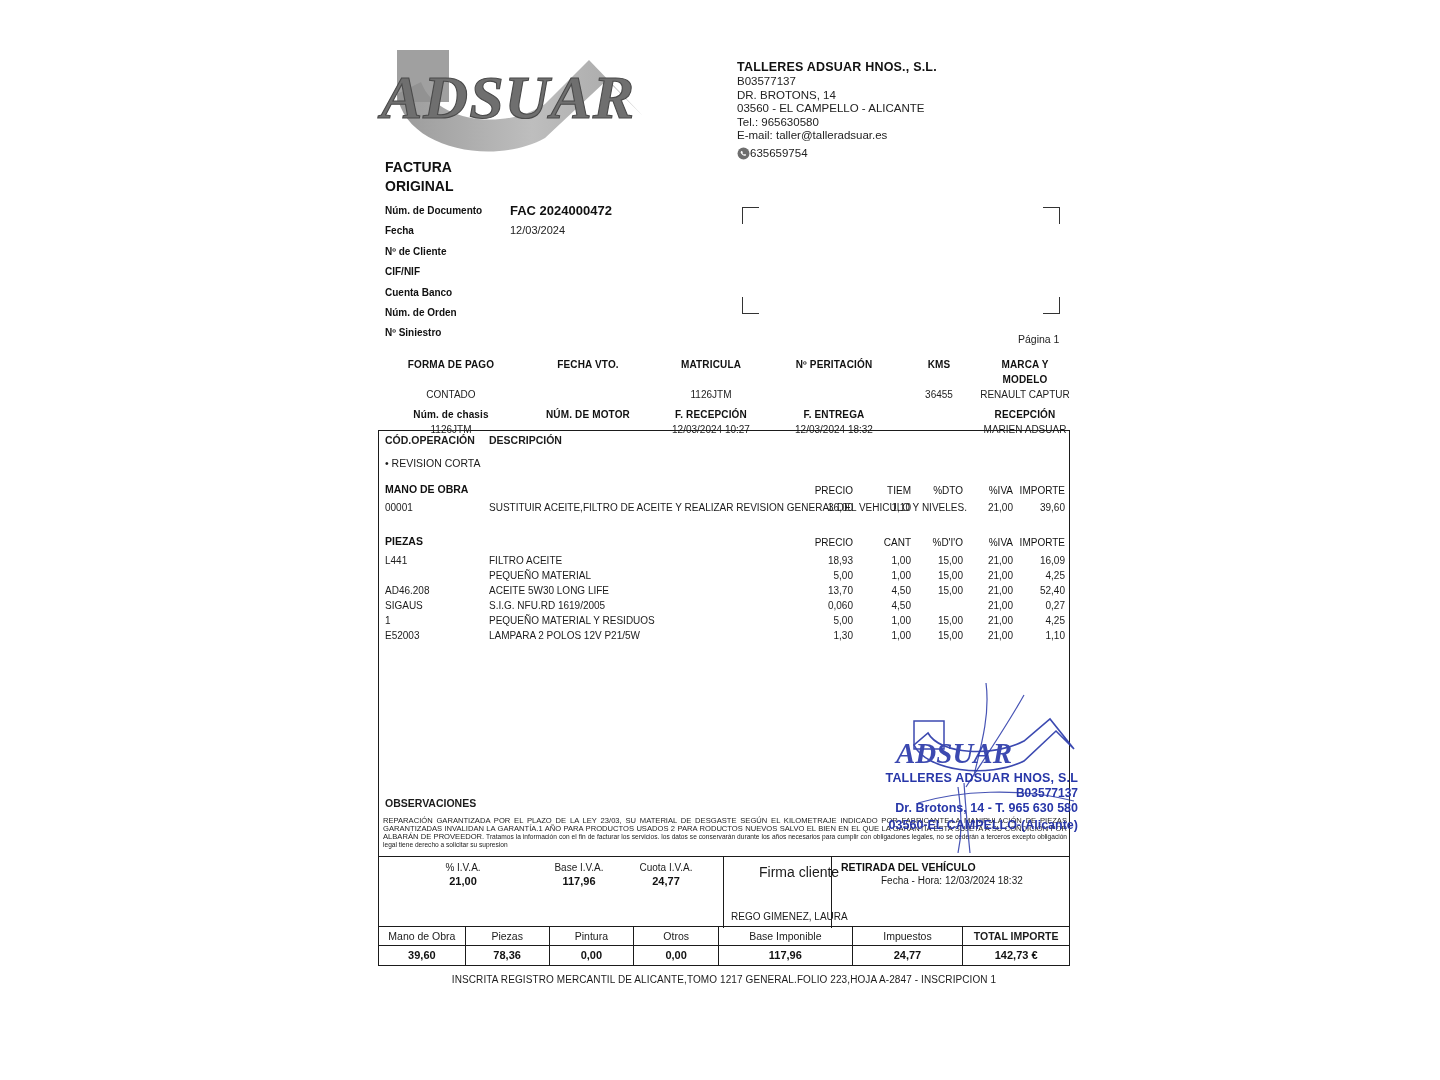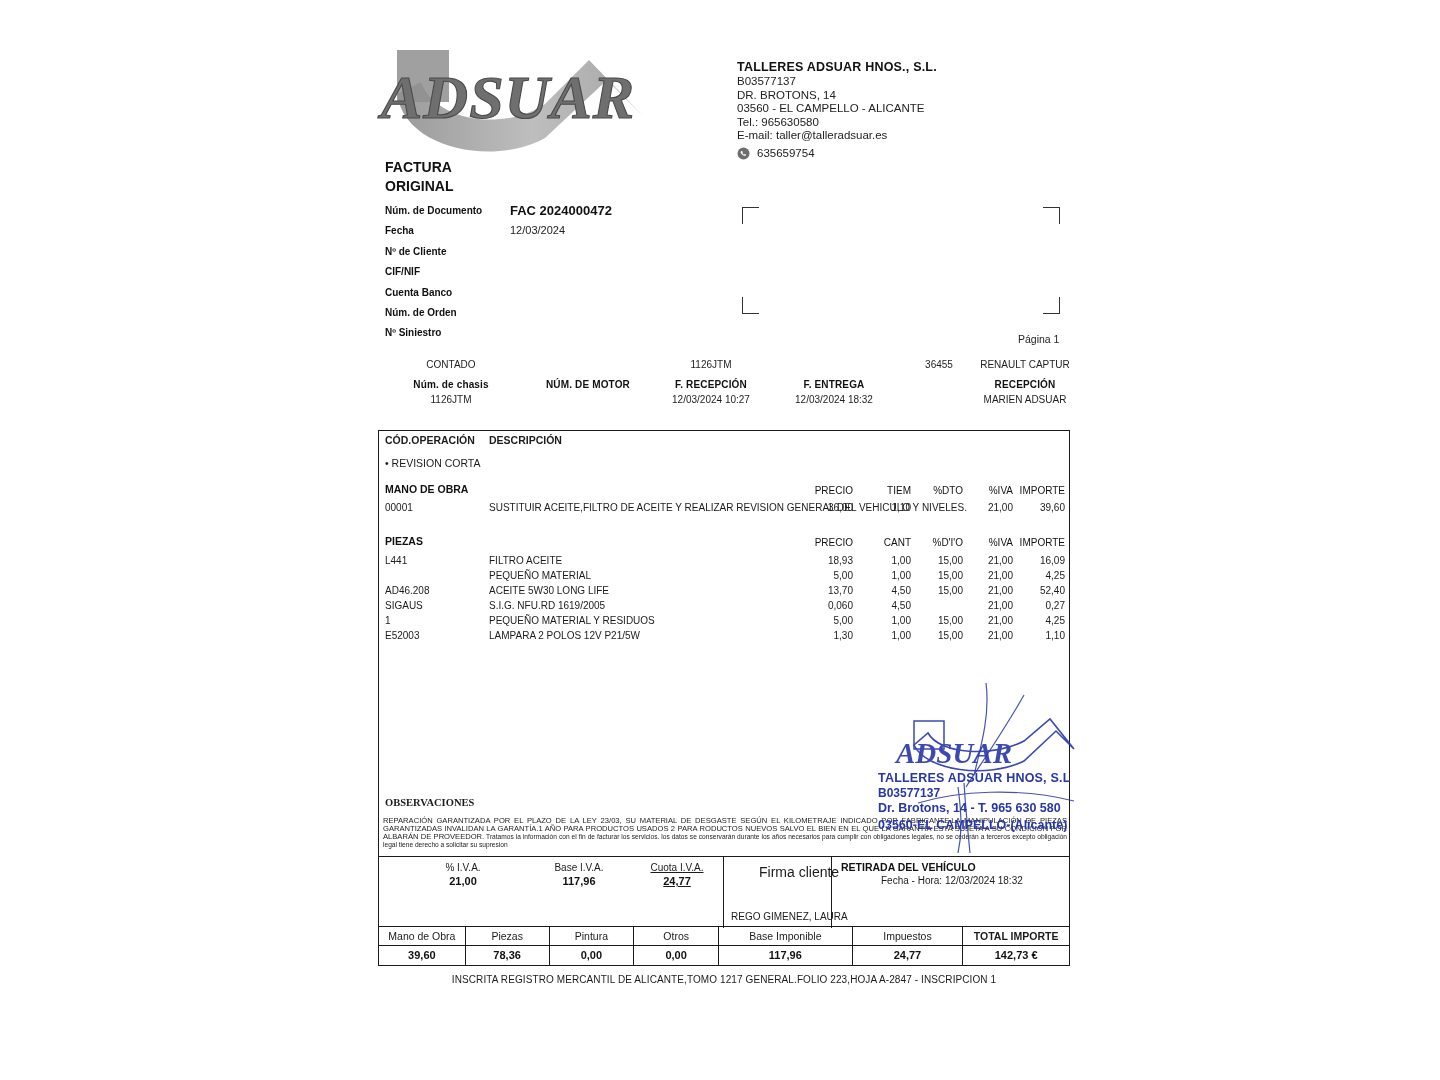--- a/index.html
+++ b/index.html
@@ -14,21 +14,21 @@
   .page{position:absolute;left:0;top:0;width:1440px;height:1080px;}
 
   
   .logo-wrap{position:absolute;left:375px;top:42px;width:290px;height:120px;}
   .logo-svg{position:absolute;left:0;top:0;}
 
   
   .company{position:absolute;left:737px;top:60px;width:330px;}
   .company .cname{font-size:12.5px;font-weight:bold;letter-spacing:.2px;line-height:15px;color:#111;}
   .company .cline{font-size:11.5px;line-height:13.6px;color:#222;}
-  .wa-row{display:flex;align-items:center;gap:7px;margin-top:4px;}
+  .wa-row{display:flex;align-items:center;margin-top:4px;}
   .wa-ico{width:13px;height:13px;flex:0 0 13px;}
   .wa-num{font-size:11.5px;color:#222;}
 
   
   .doctitle{position:absolute;left:385px;top:158px;}
   .doctitle div{font-size:14px;font-weight:bold;line-height:19px;color:#111;}
 
   
   .fields{position:absolute;left:385px;top:203px;width:300px;}
   .frow{height:20.4px;position:relative;}
@@ -78,21 +78,21 @@
   .l-code{position:absolute;left:6px;font-size:10px;}
   .l-desc{position:absolute;left:110px;width:480px;font-size:10px;line-height:12.4px;}
   .n{position:absolute;text-align:right;font-size:10px;}
   .n-precio{right:216px;width:54px;}
   .n-tiem  {right:158px;width:46px;}
   .n-dto   {right:106px;width:46px;}
   .n-iva   {right:56px;width:44px;}
   .n-imp   {right:4px;width:52px;}
 
   
-  .obs-ttl{position:absolute;left:6px;top:366px;font-size:10.5px;font-weight:bold;font-family:Liberation Serif, serif;}
+  .obs-ttl{position:absolute;left:6px;top:366px;font-size:10.5px;font-weight:bold;}
   .legal{position:absolute;left:4px;top:386px;width:684px;font-size:6.6px;
          line-height:8.1px;text-align:justify;color:#1b1b1b;}
   .legal .big{font-size:7.6px;}
 
   
   .taxsep{position:absolute;left:0;top:425px;width:100%;height:0;border-top:1.2px solid #1b1b1b;}
   .taxzone{position:absolute;left:0;top:425px;width:100%;height:72px;}
   .vdiv{position:absolute;top:0;height:72px;width:0;border-left:1.2px solid #1b1b1b;}
   .tx{position:absolute;text-align:center;}
   .tx .tl{font-size:10px;line-height:13px;color:#1b1b1b;}
@@ -115,21 +115,21 @@
   .tc-strong{font-weight:bold;}
   .w1{width:87px;} .w2{width:84px;} .w3{width:85px;} .w4{width:85px;}
   .w5{width:134px;} .w6{width:111px;} .w7{width:106px;}
 
   .registry{position:absolute;left:378px;top:974px;width:692px;text-align:center;
             font-size:10px;color:#1b1b1b;letter-spacing:.1px;}
 
   
   .stamp{position:absolute;left:878px;top:683px;width:200px;height:170px;
          pointer-events:none;}
-  .stamp-txt{position:absolute;width:100%;text-align:left;color:#2736a8;
+  .stamp-txt{position:absolute;width:100%;text-align:right;color:#2736a8;
              font-family:"Liberation Sans", sans-serif;}
   .st-name{top:88px;font-size:12.5px;font-weight:bold;letter-spacing:.2px;}
   .st-cif {top:103px;font-size:12px;font-weight:bold;}
   .st-addr{top:118px;font-size:12.5px;font-weight:bold;}
   .st-city{top:135px;font-size:12.5px;font-weight:bold;}
 </style>
 </head>
 <body>
 
 <div class="page">
@@ -205,20 +205,28 @@
     <span class="cm tl"></span>
     <span class="cm tr"></span>
     <span class="cm bl"></span>
     <span class="cm br"></span>
   </div>
 
   <div class="pagina">Página 1</div>
 
   <div class="vgrid">
     <div class="vrow">
+      <div class="vcell hdr c1">FORMA DE PAGO</div>
+      <div class="vcell hdr c2">FECHA VTO.</div>
+      <div class="vcell hdr c3">MATRICULA</div>
+      <div class="vcell hdr c4">Nº PERITACIÓN</div>
+      <div class="vcell hdr c5">KMS</div>
+      <div class="vcell hdr c6">MARCA Y MODELO</div>
+    </div>
+    <div class="vrow">
       <div class="vcell val c1">CONTADO</div>
       <div class="vcell val c2"></div>
       <div class="vcell val c3">1126JTM</div>
       <div class="vcell val c4"></div>
       <div class="vcell val c5">36455</div>
       <div class="vcell val c6">RENAULT CAPTUR</div>
     </div>
     <div class="vrow" style="margin-top:5px;">
       <div class="vcell hdr c1">Núm. de chasis</div>
       <div class="vcell hdr c2">NÚM. DE MOTOR</div>
@@ -341,21 +349,21 @@
       <div class="vdiv" style="left:452px;"></div>
 
       <div class="tx" style="left:14px;top:5px;width:140px;">
         <div class="tl">% I.V.A.</div>
         <div class="tv">21,00</div>
       </div>
       <div class="tx" style="left:130px;top:5px;width:140px;">
         <div class="tl">Base I.V.A.</div>
         <div class="tv">117,96</div>
       </div>
-      <div class="tx" style="left:248px;top:5px;width:100px;text-decoration:underline;">
+      <div class="tx" style="left:237px;top:5px;width:100px;">
         <div class="tl">Cuota I.V.A.</div>
         <div class="tv">24,77</div>
       </div>
 
       <div class="firma">Firma cliente</div>
       <div class="retirada">
         <div class="rt">RETIRADA DEL VEHÍCULO</div>
         <div class="rd">Fecha - Hora: 12/03/2024  18:32</div>
       </div>
       <div class="clientname">REGO GIMENEZ, LAURA</div>

